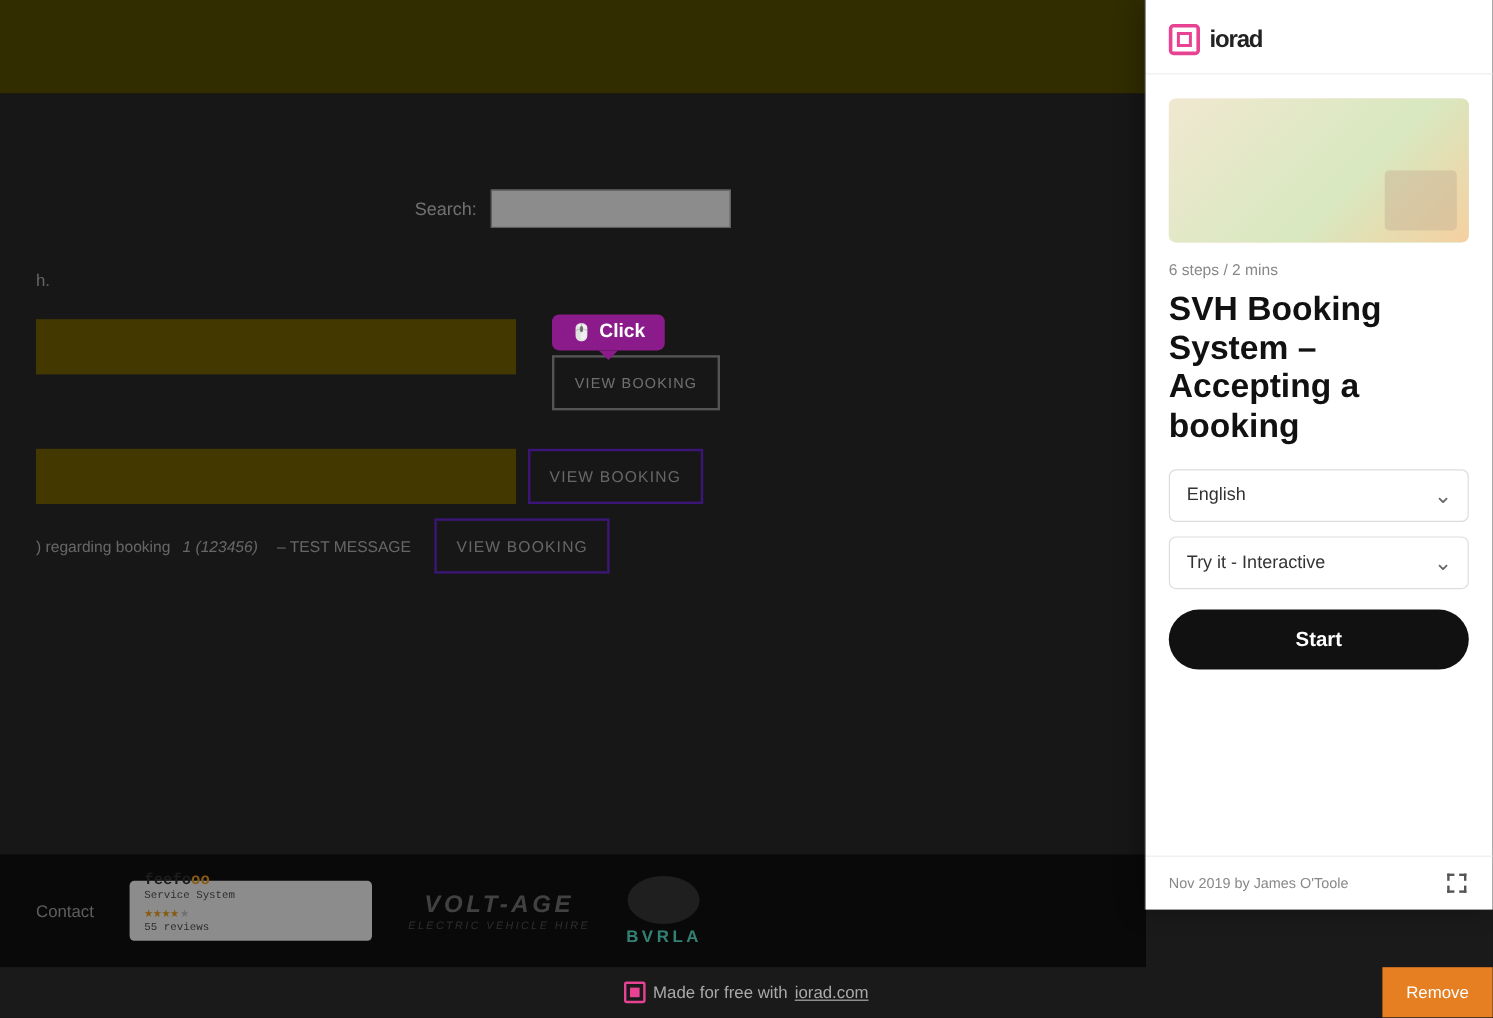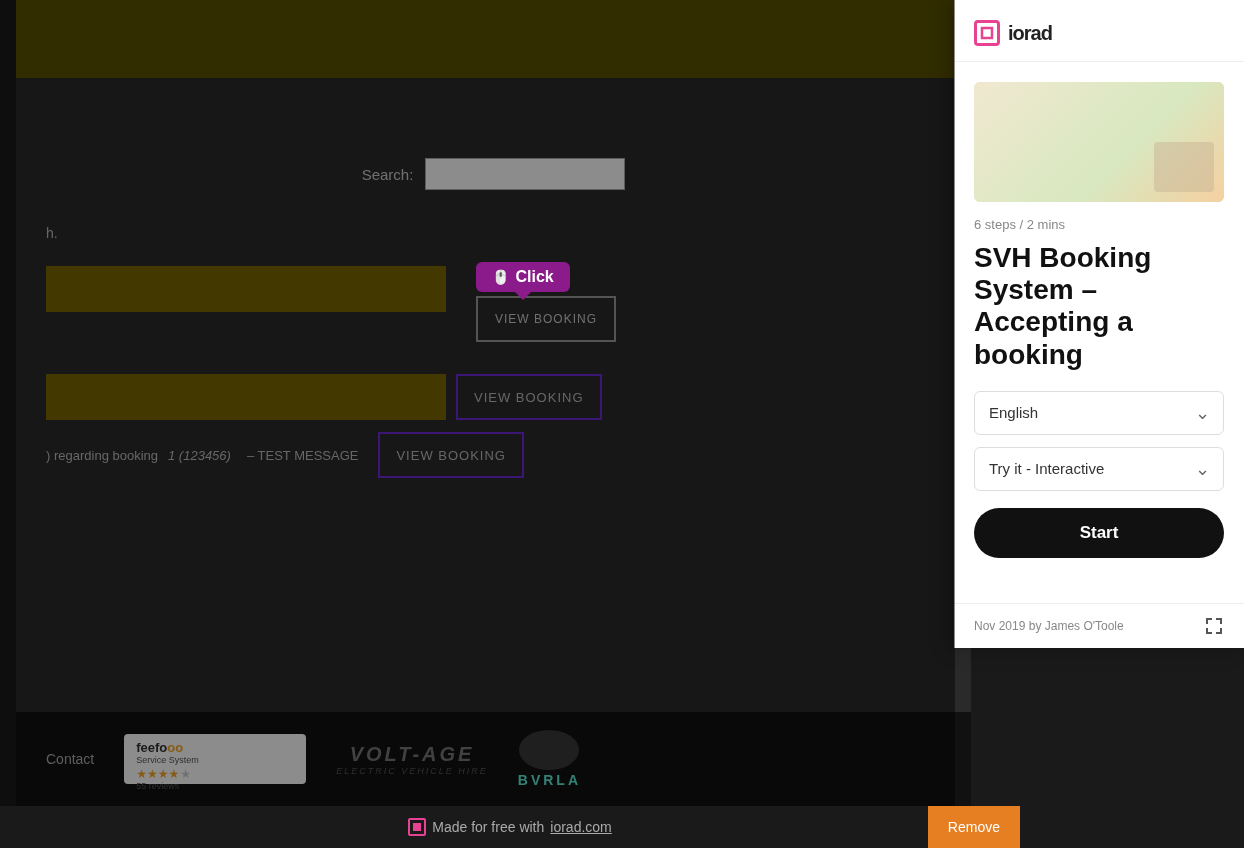--- a/index.html
+++ b/index.html
@@ -56,32 +56,33 @@
     .footer-contact {
       color: #aaa;
       font-size: 14px;
     }
 
     .feefo-badge {
       background: #fff;
       border-radius: 4px;
       padding: 6px 12px;
       display: flex;
-      align-items: flex-start;
+      align-items: flex-end;
       gap: 8px;
-      width: 182px;
+      width: 202px;
       height: 50px;
+      font-family: Liberation Mono, monospace;
     }
 
     
     .bottom-bar {
       position: absolute;
       bottom: 0;
       left: 0;
-      width: 1020px;
+      width: 1244px;
       height: 42px;
       background: #1a1a1a;
       display: flex;
       align-items: center;
       justify-content: center;
       gap: 6px;
       z-index: 100;
     }
 
     .bottom-bar-text {
@@ -106,21 +107,21 @@
       font-size: 14px;
       cursor: pointer;
     }
 
     
     .iorad-panel {
       position: absolute;
       right: 0;
       top: 0;
       width: 290px;
-      height: 648px;
+      height: 758px;
       background: #fff;
       box-shadow: -4px 0 20px rgba(0,0,0,0.3);
       display: flex;
       flex-direction: column;
       overflow: hidden;
     }
 
     .iorad-header {
       padding: 20px 20px 15px;
       border-bottom: 1px solid #eee;
@@ -246,21 +247,21 @@
       left: 0; top: 0;
       width: 955px;
       height: 806px;
       background: rgba(0,0,0,0.45);
       z-index: 5;
     }
 
     
     .main-content {
       position: absolute;
-      left: 16px; top: 0;
+      left: 0; top: 0;
       width: 955px;
       height: 806px;
       overflow: hidden;
     }
 
     .search-section {
       display: flex;
       align-items: center;
       justify-content: center;
       padding: 80px 40px 20px;

